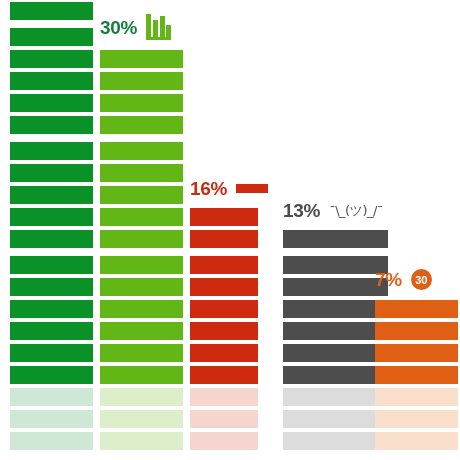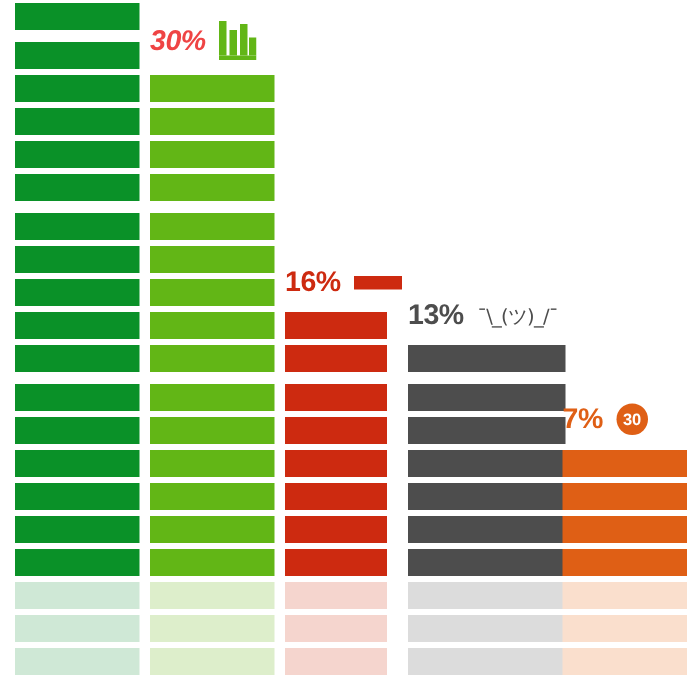--- a/index.html
+++ b/index.html
@@ -98,21 +98,21 @@
         <div class="seg" style="background: rgb(10, 145, 40);"></div>
         <div class="seg" style="background: rgb(10, 145, 40);"></div>
         <div class="seg" style="background: rgb(10, 145, 40);"></div>
         <div class="seg" style="background: rgb(10, 145, 40);"></div>
         <div class="seg gapbig" style="background: rgb(10, 145, 40);"></div>
         <div class="seg" style="background: rgb(10, 145, 40);"></div>
       </div>
     </div>
     <div class="bar-group" style="left: 100px; width: 83px;">
       <div class="bar-header">
-        <span class="pct-label" style="color: #ef4444; font-style: italic;">30%</span>
+        <span class="pct-label" style="color: #15803d;">30%</span>
         <span class="head-icon">
           <svg width="25" height="26" viewBox="0 0 25 26">
             <rect x="0" y="0" width="5" height="23" fill="#62b616"></rect>
             <rect x="7" y="6" width="5" height="17" fill="#62b616"></rect>
             <rect x="14" y="2" width="5" height="21" fill="#62b616"></rect>
             <rect x="20" y="11" width="5" height="12" fill="#62b616"></rect>
             <rect x="0" y="23" width="25" height="3" fill="#62b616"></rect>
           </svg>
         </span>
       </div>
@@ -151,21 +151,21 @@
         <div class="seg" style="background: rgb(205, 42, 16);"></div>
         <div class="seg" style="background: rgb(205, 42, 16);"></div>
         <div class="seg" style="background: rgb(205, 42, 16);"></div>
         <div class="seg" style="background: rgb(205, 42, 16);"></div>
         <div class="seg" style="background: rgb(205, 42, 16);"></div>
         <div class="seg gapbig" style="background: rgb(205, 42, 16);"></div>
         <div class="seg" style="background: rgb(205, 42, 16);"></div>
         <div class="seg" style="background: rgb(205, 42, 16);"></div>
       </div>
     </div>
-    <div class="bar-group" style="left: 272px; width: 105px;">
+    <div class="bar-group" style="left: 283px; width: 105px;">
       <div class="bar-header">
         <span class="pct-label" style="color: rgb(77, 77, 77);">13%</span>
         <span class="head-icon">
           <span class="shrug" style="color: rgb(77, 77, 77);">¯\_(ツ)_/¯</span>
         </span>
       </div>
       <div class="seg-stack">
         <div class="seg" style="background: rgb(220, 220, 220);"></div>
         <div class="seg" style="background: rgb(220, 220, 220);"></div>
         <div class="seg" style="background: rgb(220, 220, 220);"></div>

